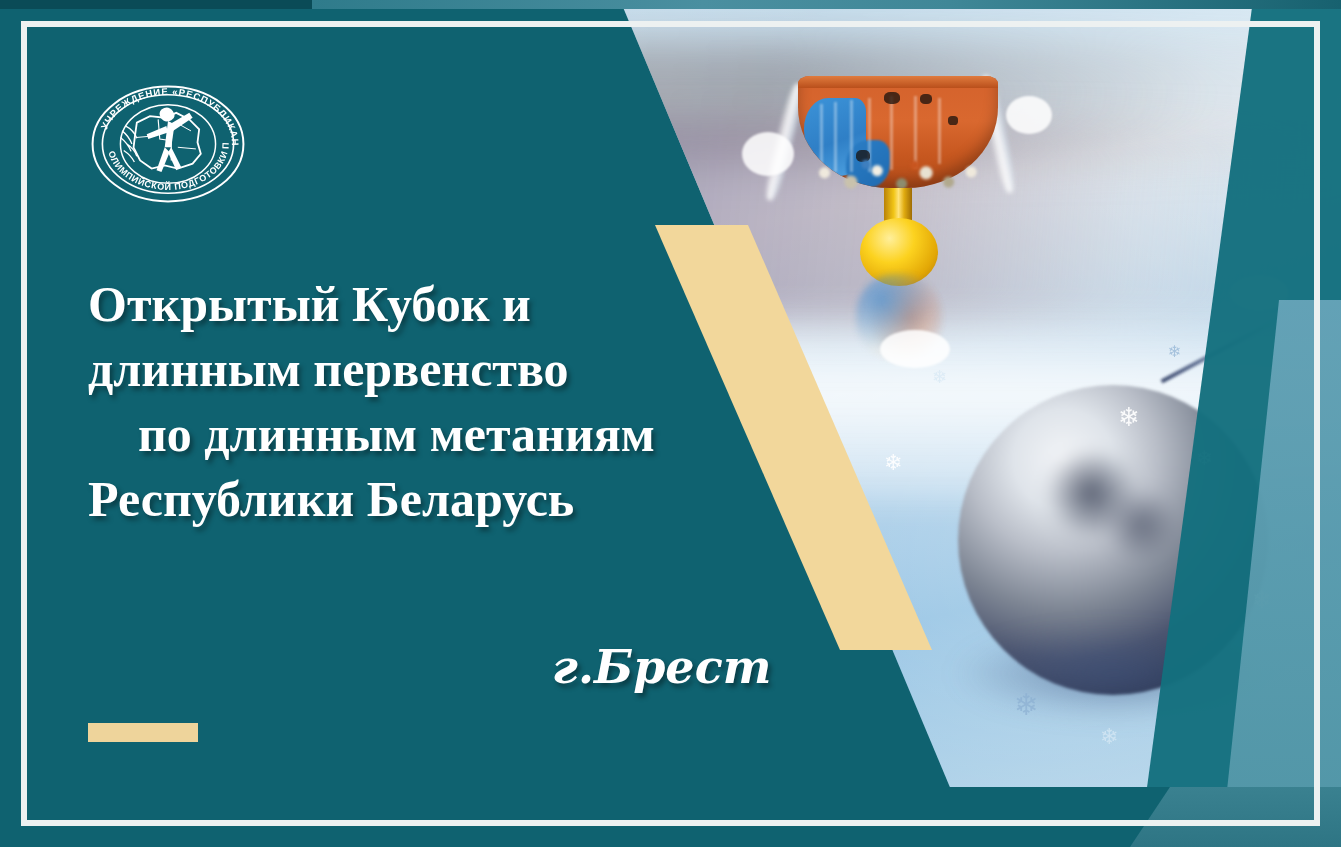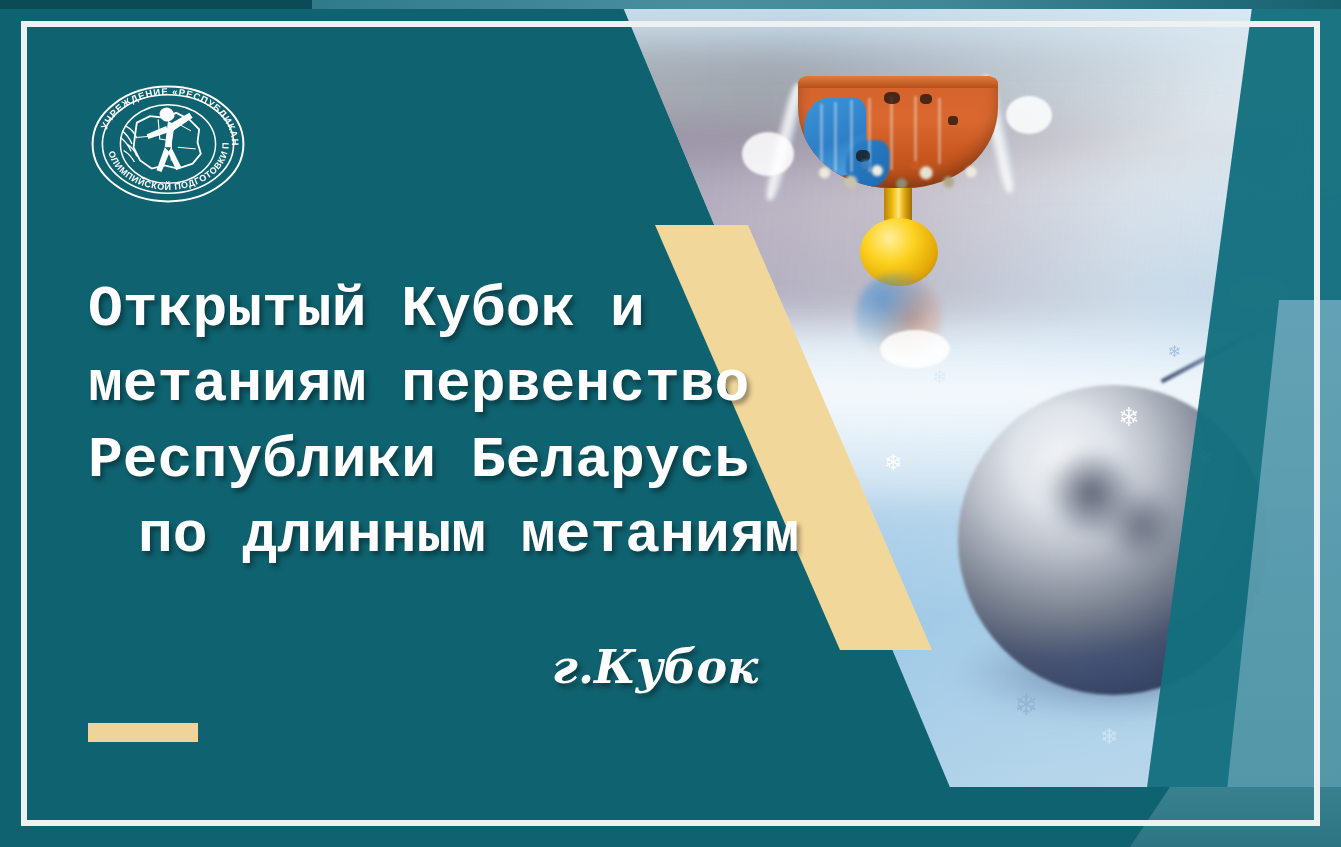--- a/index.html
+++ b/index.html
@@ -339,23 +339,23 @@
 
   
   .title-block {
     position: absolute;
     left: 88px;
     top: 272px;
     width: 700px;
   }
   .title-line {
     color: #ffffff;
-    font-family: Liberation Mono, monospace;
+    font-family: Liberation Serif, serif;
     font-weight: 700;
-    font-size: 58px;
+    font-size: 50px;
     line-height: 1.30;
     text-shadow: 3px 4px 5px rgba(0,0,0,0.38);
     white-space: nowrap;
   }
   .title-line.indent { padding-left: 50px; }
 
   .city {
     position: absolute;
     left: 552px;
     top: 640px;
@@ -479,22 +479,22 @@
         <textPath href="#ringTop" startOffset="8%">УЧРЕЖДЕНИЕ  «РЕСПУБЛИКАНСКИЙ ЦЕНТР»</textPath>
       </text>
       <text font-family="'Liberation Sans', sans-serif" font-size="11" font-weight="700" fill="#ffffff" letter-spacing="0.8">
         <textPath href="#ringBot" startOffset="5%">ОЛИМПИЙСКОЙ ПОДГОТОВКИ ПО ЛЕГКОЙ АТЛЕТИКЕ</textPath>
       </text>
     </svg>
   </div>
 
   <div class="title-block">
     <div class="title-line">Открытый Кубок и</div>
-    <div class="title-line">метаниям первенство</div>
+    <div class="title-line">длинным первенство</div>
+    <div class="title-line indent">по длинным метаниям</div>
     <div class="title-line">Республики Беларусь</div>
-    <div class="title-line indent">по длинным метаниям</div>
   </div>
 
-  <div class="city">г.Кубок</div>
+  <div class="city">г.Брест</div>
 
   <div class="accent-bar"></div>
 
 </div>
 
 </body></html>

